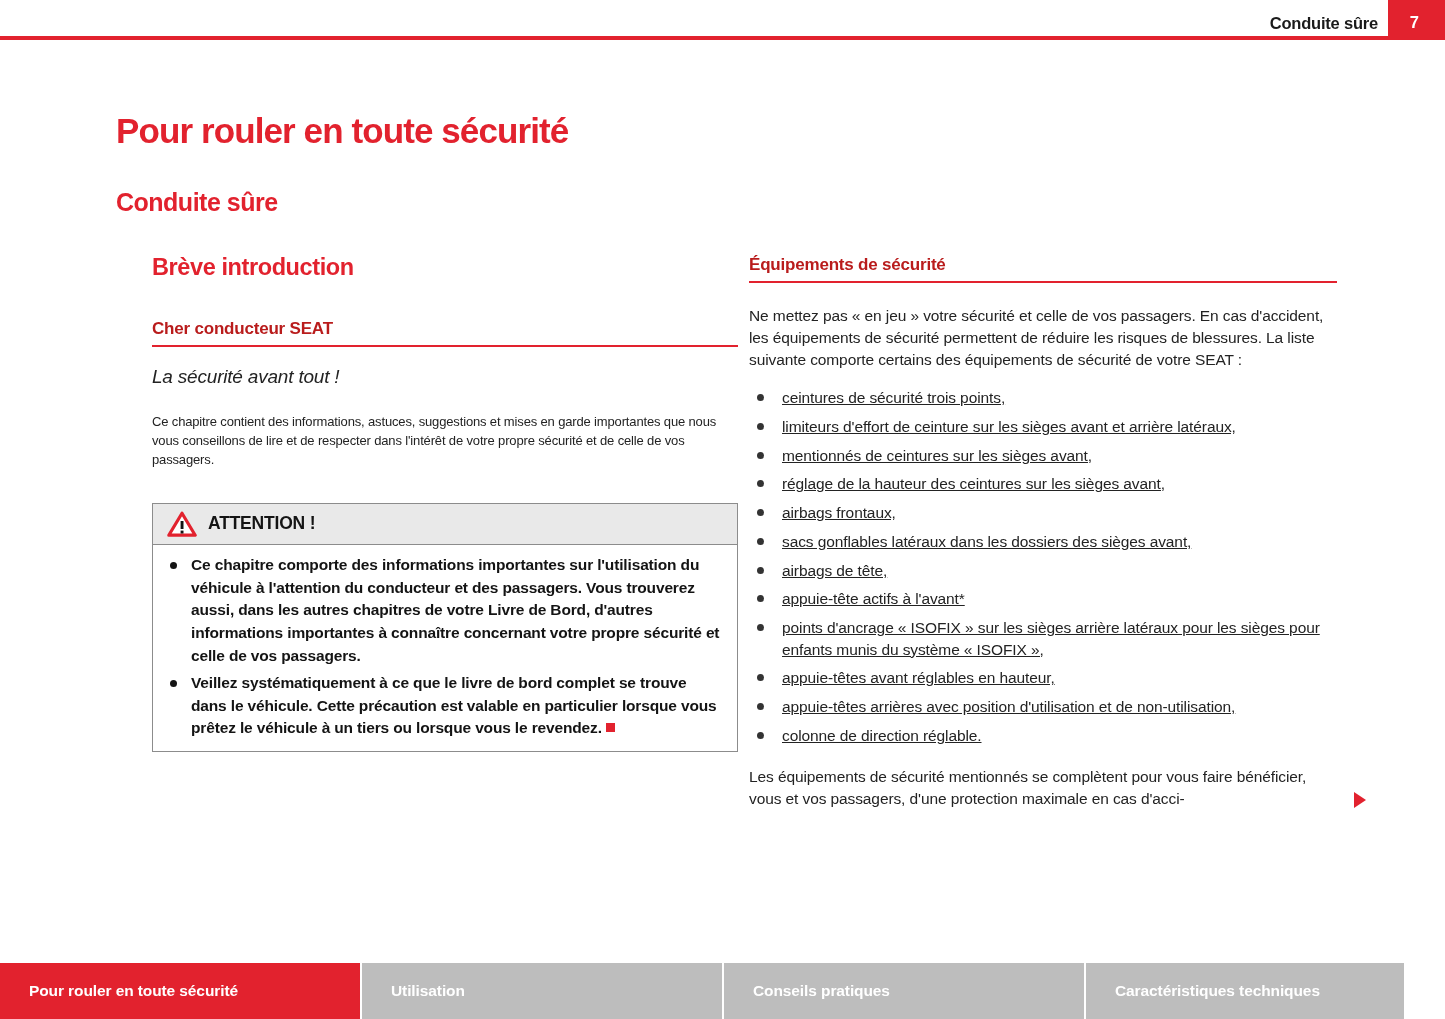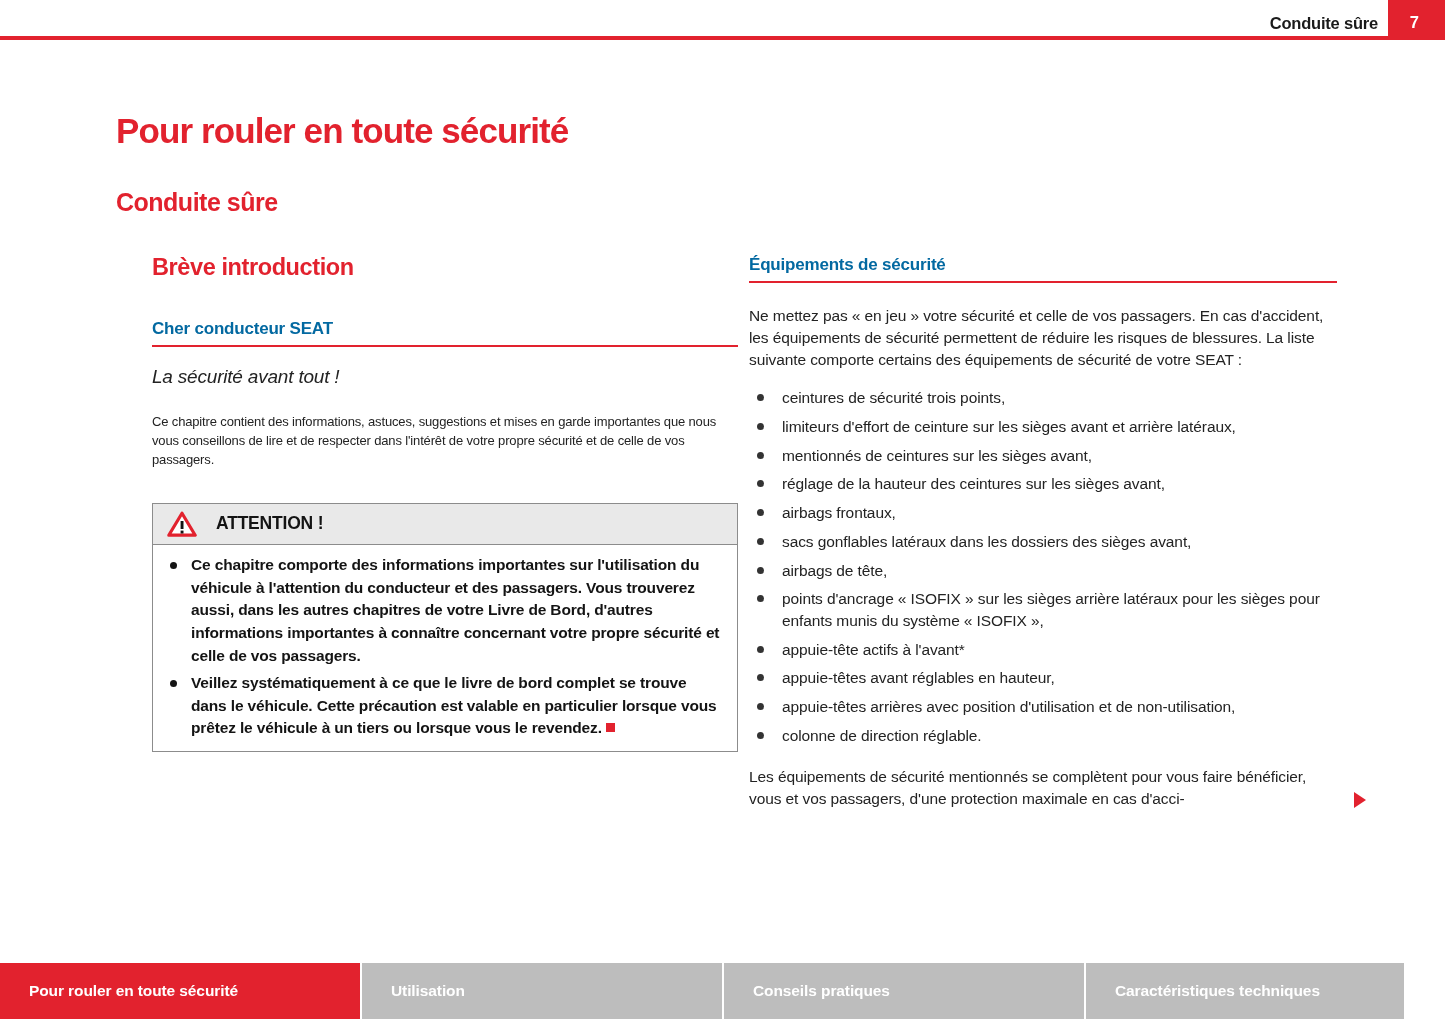--- a/index.html
+++ b/index.html
@@ -92,21 +92,21 @@
     font-size: 23.5px;
     font-weight: bold;
     color: #e2222e;
     letter-spacing: -0.4px;
     margin: 0 0 38px 0;
     line-height: 1.1;
   }
   .h3-red {
     font-size: 17px;
     font-weight: bold;
-    color: #0369a1;
+    color: #b91c1c;
     letter-spacing: -0.2px;
     margin: 0;
     padding-bottom: 6px;
     border-bottom: 2px solid #e2222e;
     line-height: 1.2;
   }
   .lead-italic {
     font-size: 19px;
     font-style: italic;
     color: #232323;
@@ -137,21 +137,20 @@
     background: #ffffff;
     width: 586px;
   }
   .warnbox-head {
     background: #e9e9e9;
     border-bottom: 1px solid #8c8c8c;
     height: 41px;
     display: flex;
     align-items: center;
     padding-left: 14px;
-    gap: 8px;
   }
   .warn-icon {
     width: 30px; height: 26px;
     margin-right: 11px;
     flex: none;
     display: block;
   }
   .warnbox-title {
     font-size: 17.5px;
     font-weight: bold;
@@ -195,20 +194,21 @@
     list-style: none;
   }
   .blist li {
     font-size: 15.5px;
     color: #232323;
     line-height: 1.4;
     letter-spacing: -0.1px;
     position: relative;
     padding-left: 33px;
     margin-bottom: 7px;
+    text-decoration: underline;
   }
   .blist li .bdot {
     position: absolute;
     left: 8px; top: 7px;
     width: 7px; height: 7px;
     border-radius: 50%;
     background: #333333;
   }
   .closing-para {
     font-size: 15.5px;
@@ -304,22 +304,22 @@
     <p class="body-para-small">Ne mettez pas « en jeu » votre sécurité et celle de vos passagers. En cas d'accident, les équipements de sécurité permettent de réduire les risques de blessures. La liste suivante comporte certains des équipements de sécurité de votre SEAT :</p>
 
     <ul class="blist">
       <li><span class="bdot"></span><span>ceintures de sécurité trois points,</span></li>
       <li><span class="bdot"></span><span>limiteurs d'effort de ceinture sur les sièges avant et arrière latéraux,</span></li>
       <li><span class="bdot"></span><span>mentionnés de ceintures sur les sièges avant,</span></li>
       <li><span class="bdot"></span><span>réglage de la hauteur des ceintures sur les sièges avant,</span></li>
       <li><span class="bdot"></span><span>airbags frontaux,</span></li>
       <li><span class="bdot"></span><span>sacs gonflables latéraux dans les dossiers des sièges avant,</span></li>
       <li><span class="bdot"></span><span>airbags de tête,</span></li>
+      <li><span class="bdot"></span><span>appuie-tête actifs à l'avant*</span></li>
       <li><span class="bdot"></span><span>points d'ancrage « ISOFIX » sur les sièges arrière latéraux pour les sièges pour enfants munis du système « ISOFIX »,</span></li>
-      <li><span class="bdot"></span><span>appuie-tête actifs à l'avant*</span></li>
       <li><span class="bdot"></span><span>appuie-têtes avant réglables en hauteur,</span></li>
       <li><span class="bdot"></span><span>appuie-têtes arrières avec position d'utilisation et de non-utilisation,</span></li>
       <li><span class="bdot"></span><span>colonne de direction réglable.</span></li>
     </ul>
 
     <p class="closing-para">
       <span>Les équipements de sécurité mentionnés se complètent pour vous faire bénéficier, vous et vos passagers, d'une protection maximale en cas d'acci-</span>
       <span class="cont-arrow"></span>
     </p>
   </div>

